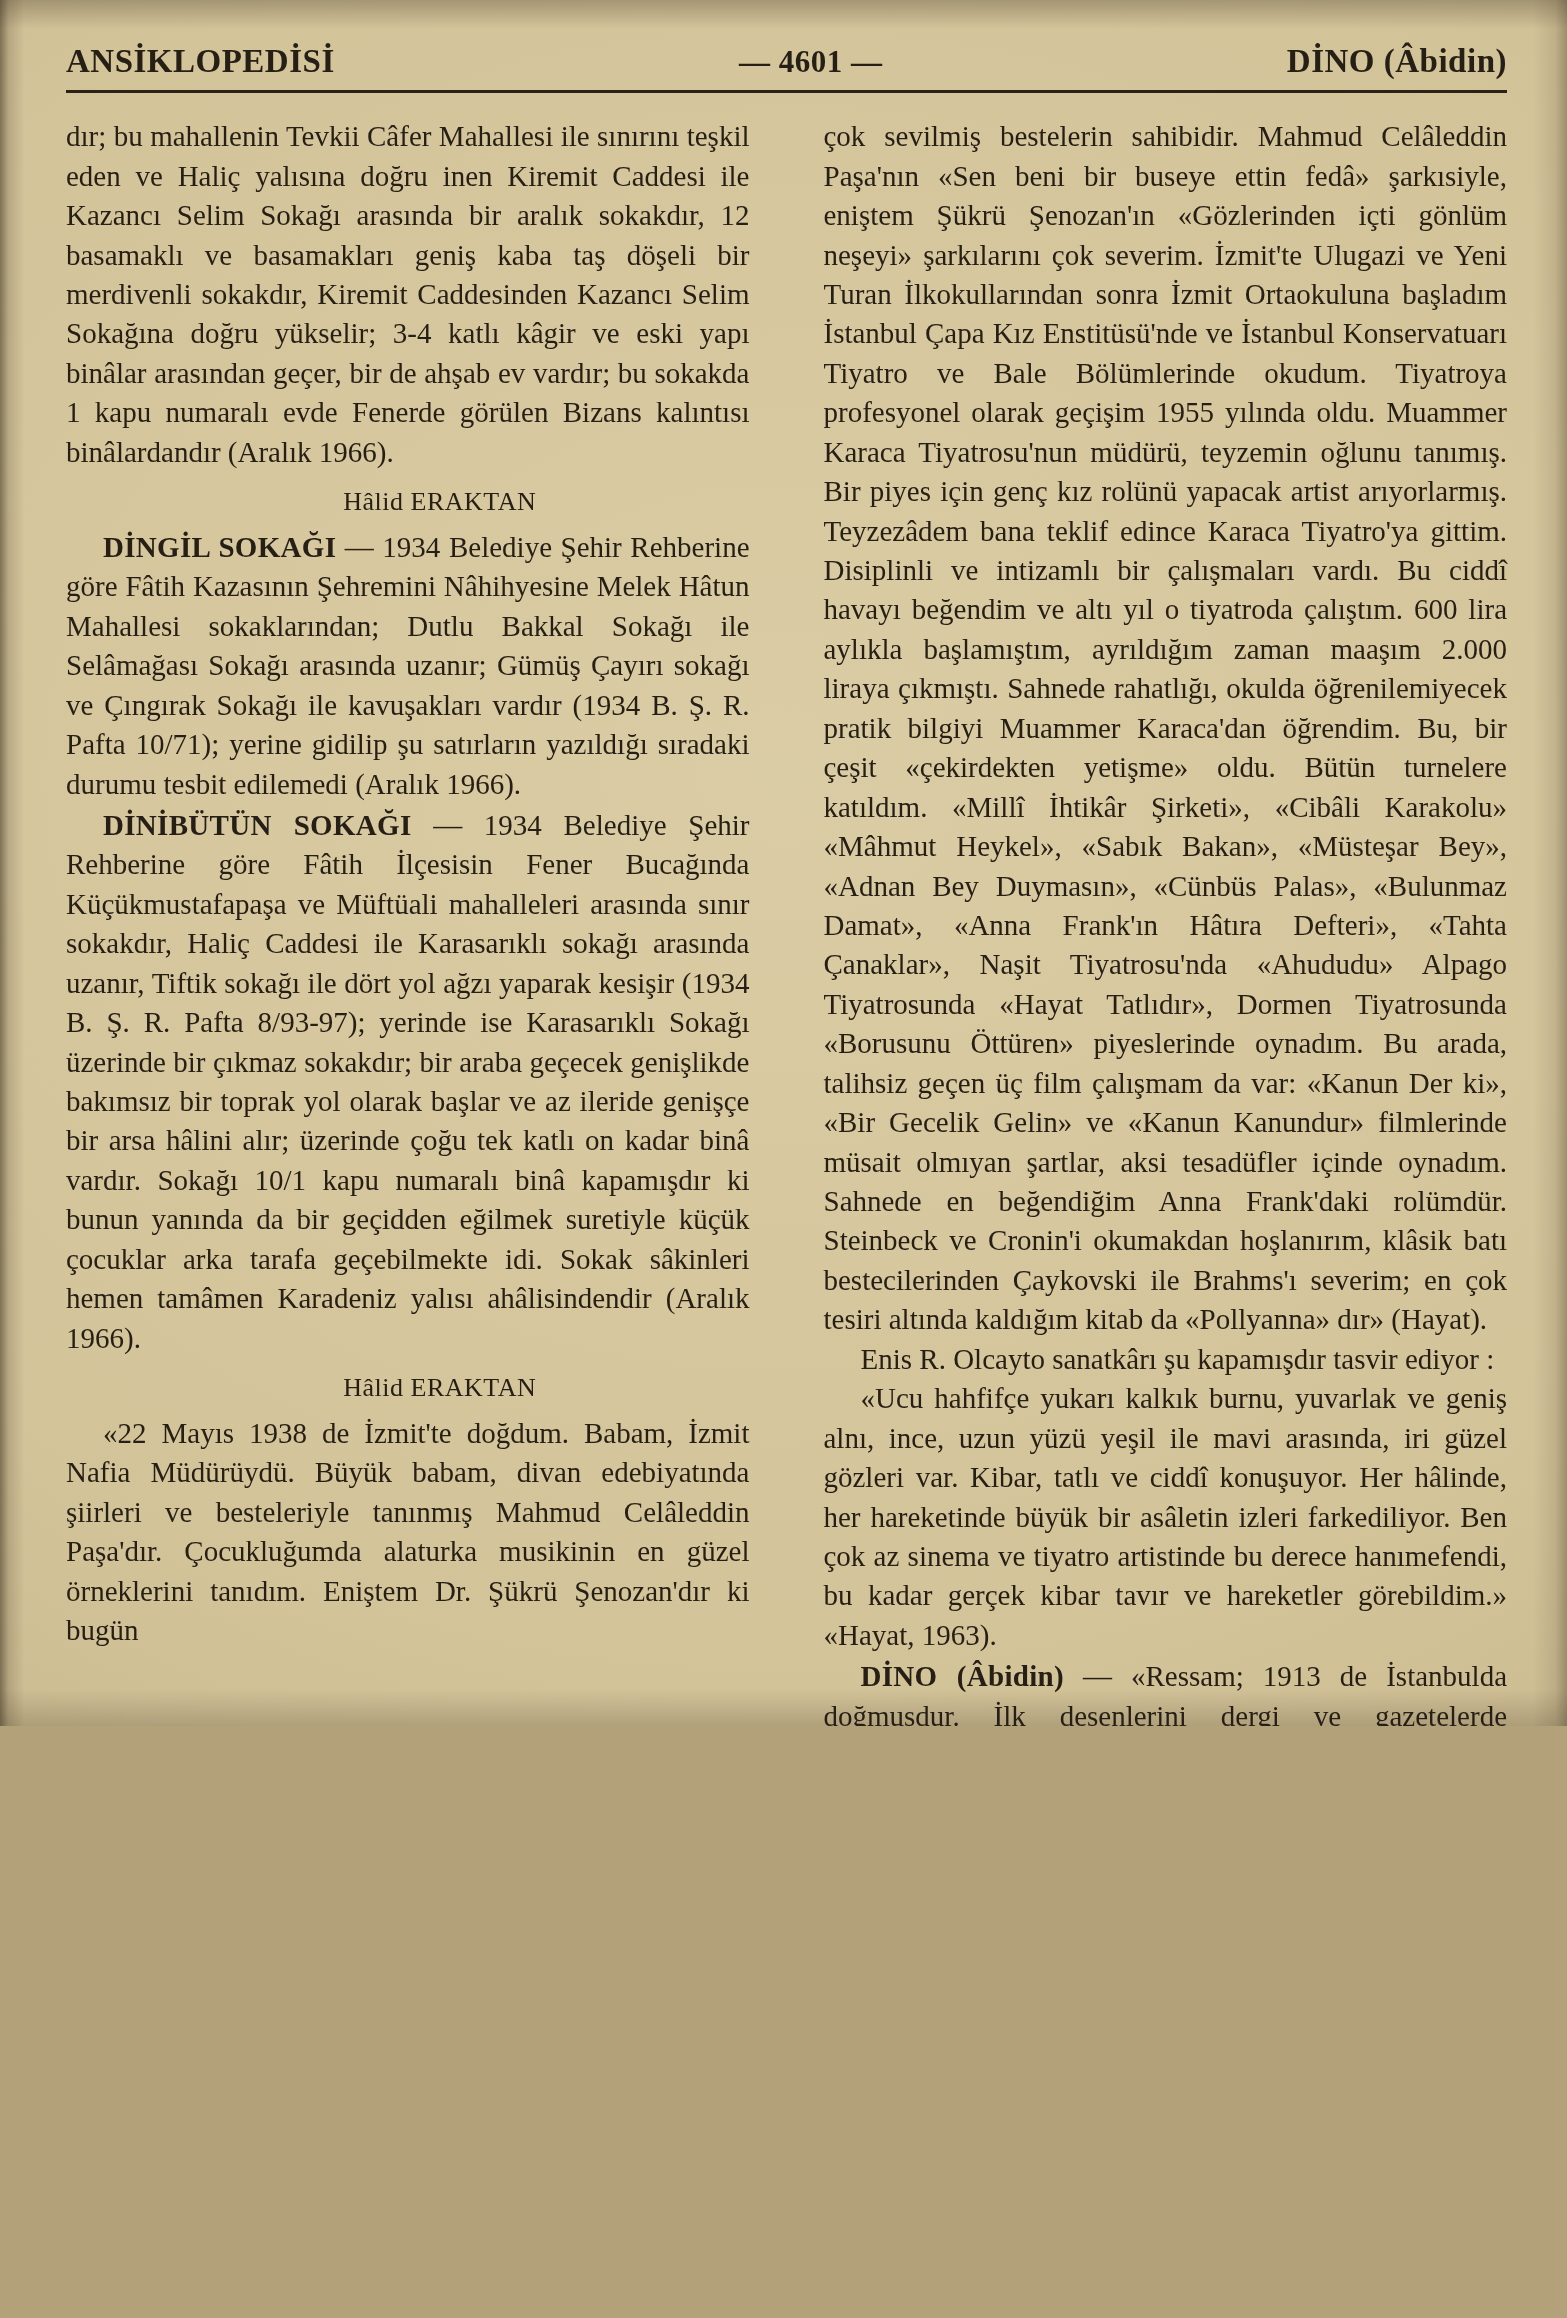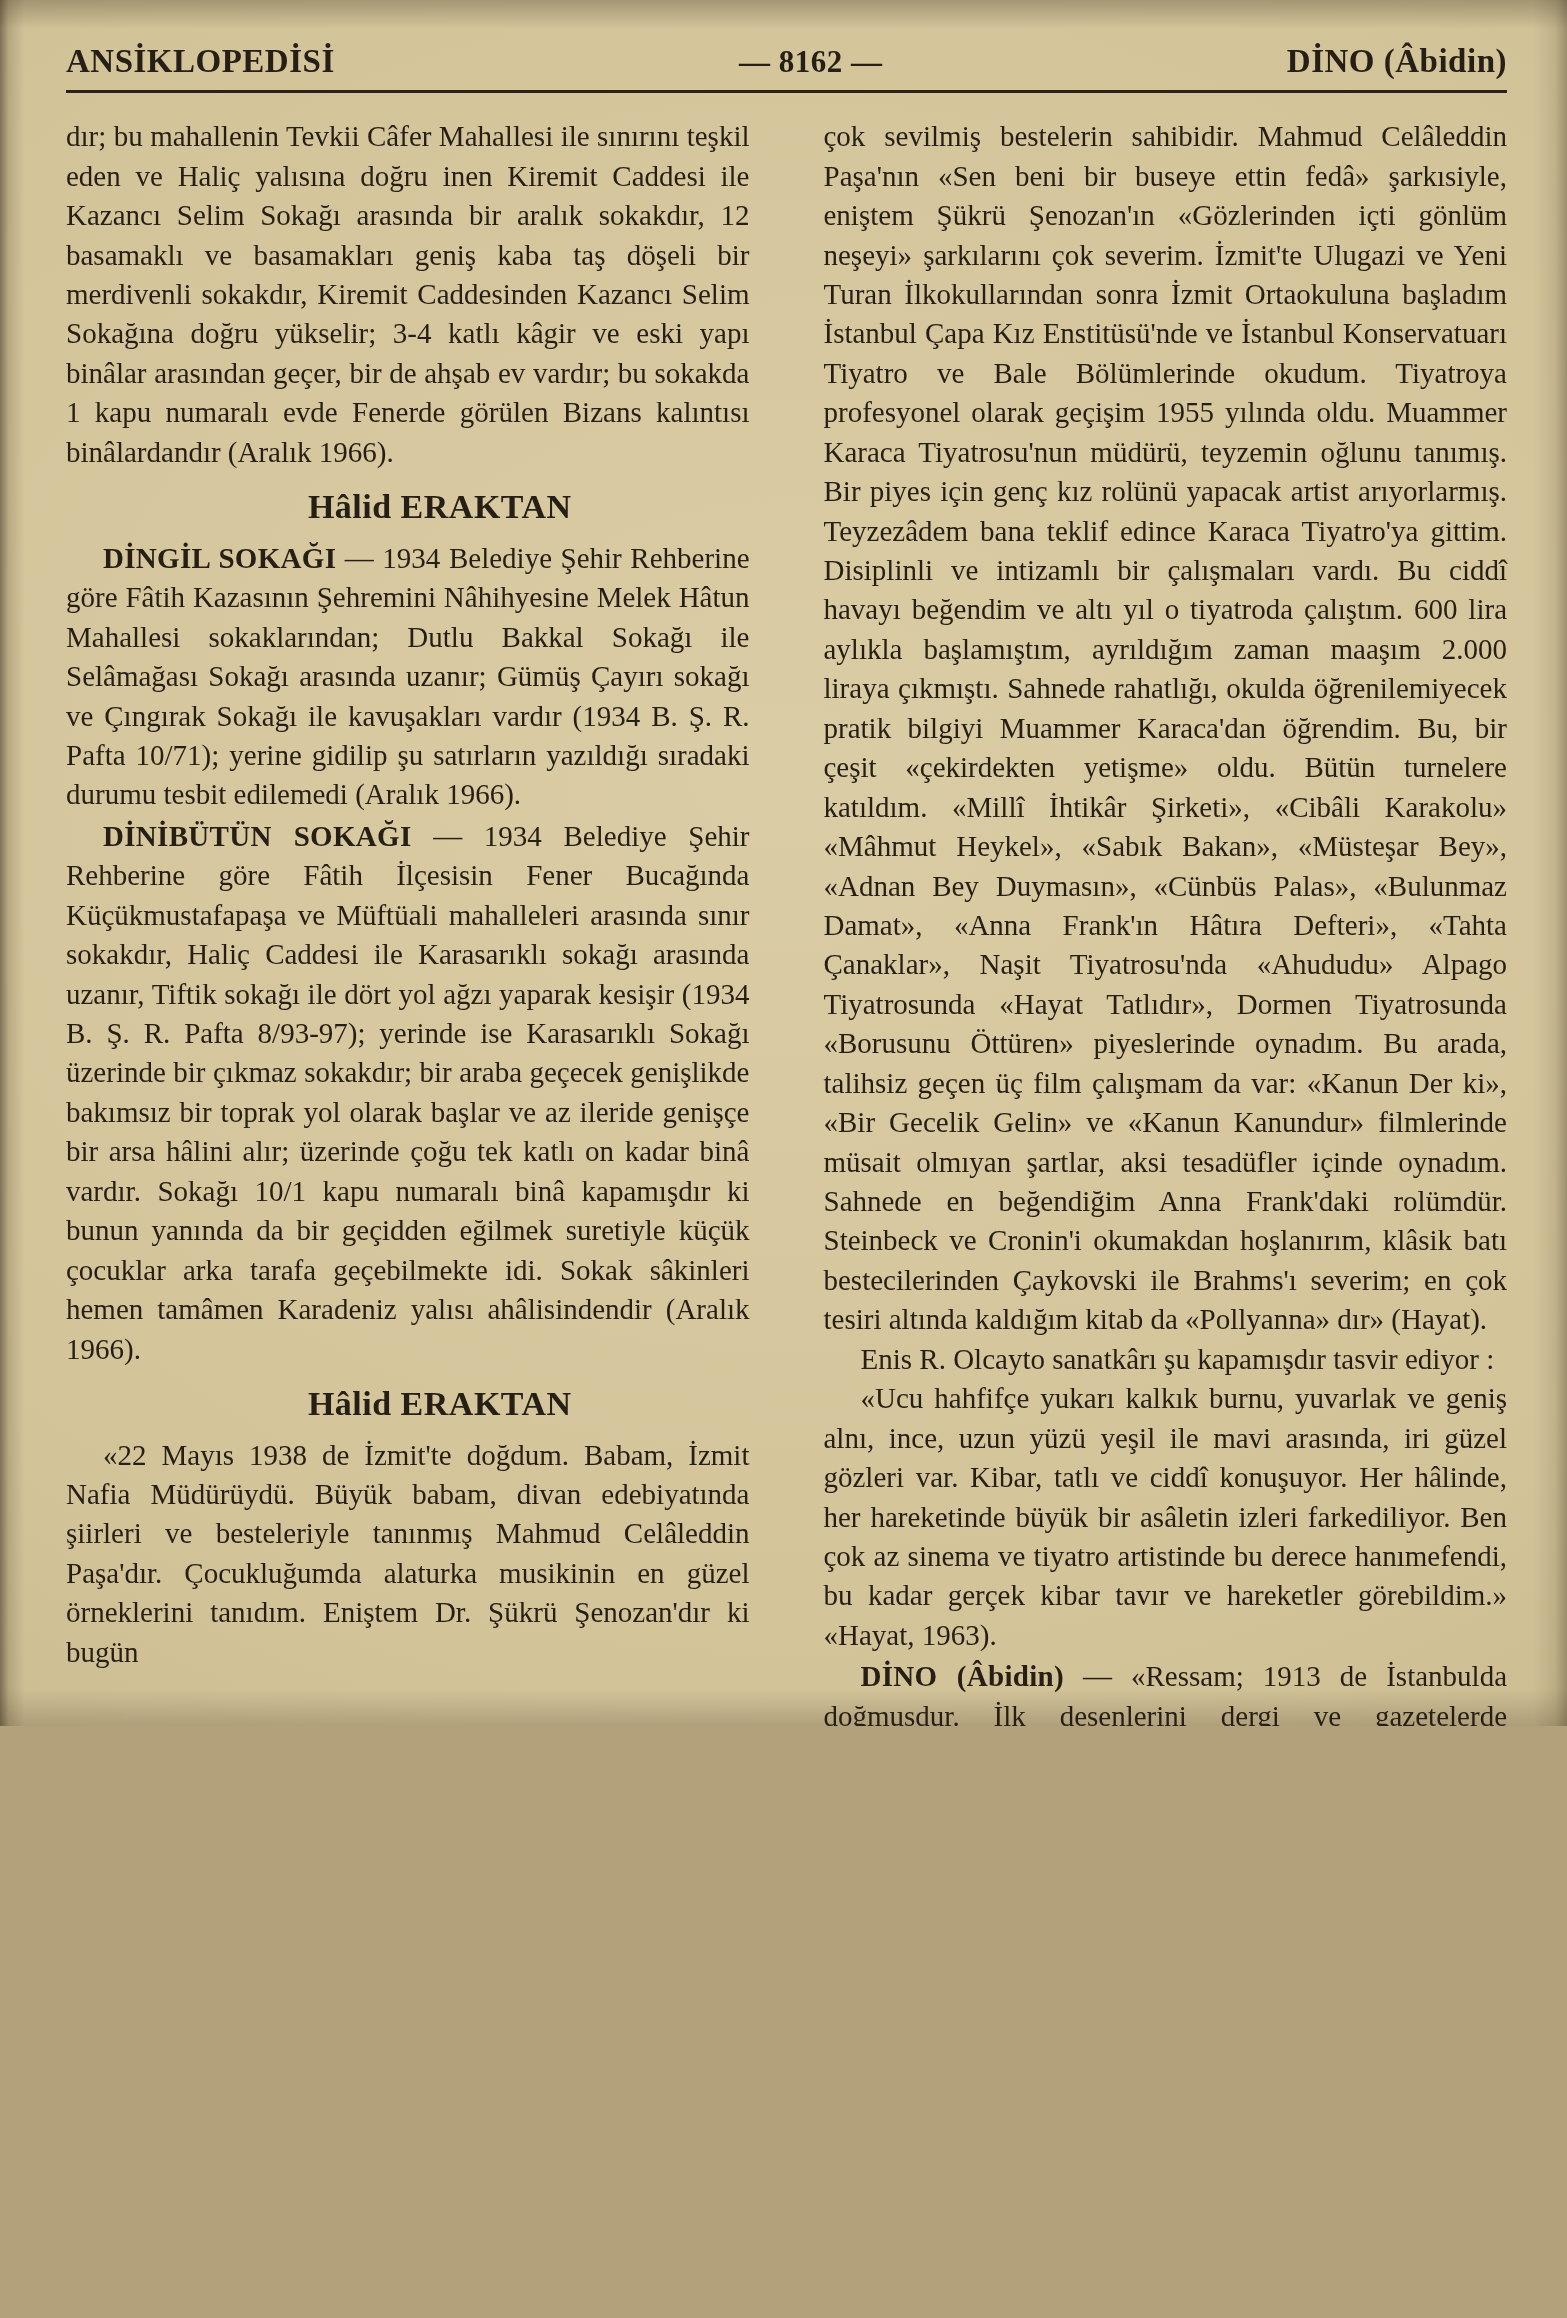--- a/index.html
+++ b/index.html
@@ -56,34 +56,34 @@
     hyphens:auto;
     -webkit-hyphens:auto;
   }
   .para { margin:0; }
   .para.entry { text-indent:37px; margin-top:2px; }
   .para.indent { text-indent:37px; }
   .para.continuation { text-indent:0; }
   .para.signature {
     text-align:center;
     text-indent:0;
-    font-weight:bold;
-    font-size:34px;
+    font-weight:normal;
+    font-size:26px;
     letter-spacing:0.5px;
     margin:11.8px 0 8.6px 64px;
   }
   .para b { font-weight:bold; letter-spacing:0.3px; }
 </style>
 </head>
 <body>
 
 <div class="page">
   <header class="page-header">
     <span class="h-left">ANSİKLOPEDİSİ</span>
-    <span class="h-center">— 8162 —</span>
+    <span class="h-center">— 4601 —</span>
     <span class="h-right">DİNO (Âbidin)</span>
   </header>
   <div class="rule"></div>
   <main class="columns">
     <section class="column" id="col-left">
         <p class="para continuation">dır; bu mahallenin Tevkii Câfer Mahallesi ile sınırını teşkil eden ve Haliç yalısına doğru inen Kiremit Caddesi ile Kazancı Selim Sokağı arasında bir aralık sokakdır, 12 basamaklı ve basamakları geniş kaba taş döşeli bir merdivenli sokakdır, Kiremit Caddesinden Kazancı Selim Sokağına doğru yükselir; 3-4 katlı kâgir ve eski yapı binâlar arasından geçer, bir de ahşab ev vardır; bu sokakda 1 kapu numaralı evde Fenerde görülen Bizans kalıntısı binâlardandır (Aralık 1966).</p>
         <p class="para signature">Hâlid ERAKTAN</p>
         <p class="para entry"><b>DİNGİL SOKAĞI</b> <span>— 1934 Belediye Şehir Rehberine göre Fâtih Kazasının Şehremini Nâhihyesine Melek Hâtun Mahallesi sokaklarından; Dutlu Bakkal Sokağı ile Selâmağası Sokağı arasında uzanır; Gümüş Çayırı sokağı ve Çıngırak Sokağı ile kavuşakları vardır (1934 B. Ş. R. Pafta 10/71); yerine gidilip şu satırların yazıldığı sıradaki durumu tesbit edilemedi (Aralık 1966).</span></p>
         <p class="para entry"><b>DİNİBÜTÜN SOKAĞI</b> <span>— 1934 Belediye Şehir Rehberine göre Fâtih İlçesisin Fener Bucağında Küçükmustafapaşa ve Müftüali mahalleleri arasında sınır sokakdır, Haliç Caddesi ile Karasarıklı sokağı arasında uzanır, Tiftik sokağı ile dört yol ağzı yaparak kesişir (1934 B. Ş. R. Pafta 8/93-97); yerinde ise Karasarıklı Sokağı üzerinde bir çıkmaz sokakdır; bir araba geçecek genişlikde bakımsız bir toprak yol olarak başlar ve az ileride genişçe bir arsa hâlini alır; üzerinde çoğu tek katlı on kadar binâ vardır. Sokağı 10/1 kapu numaralı binâ kapamışdır ki bunun yanında da bir geçidden eğilmek suretiyle küçük çocuklar arka tarafa geçebilmekte idi. Sokak sâkinleri hemen tamâmen Karadeniz yalısı ahâlisindendir (Aralık 1966).</span></p>
         <p class="para signature">Hâlid ERAKTAN</p>

